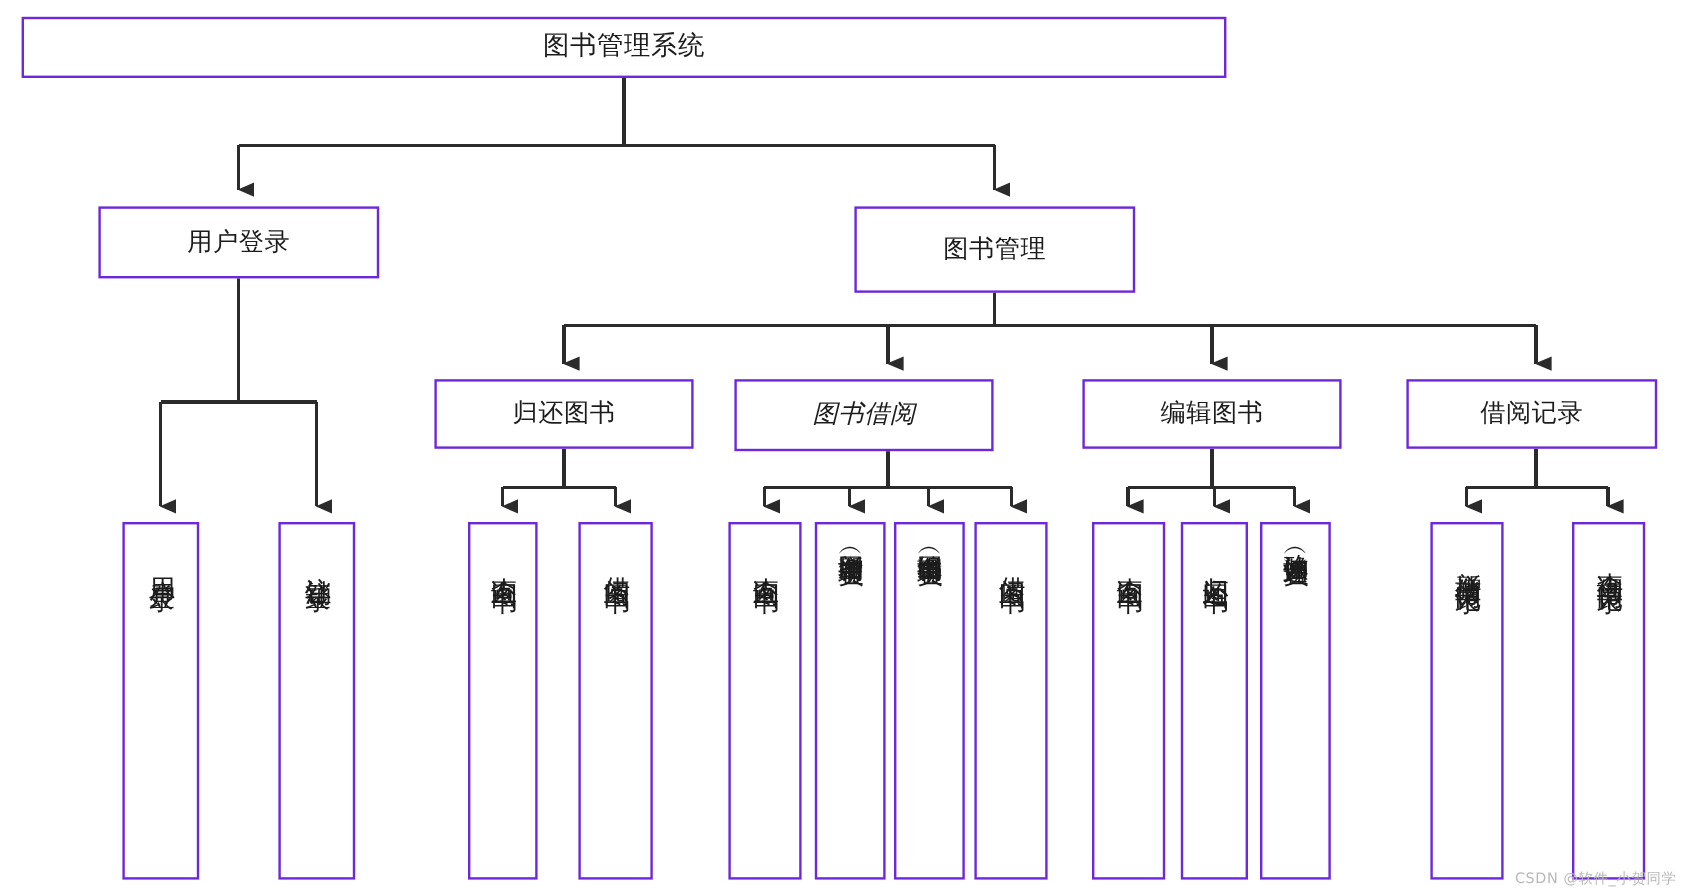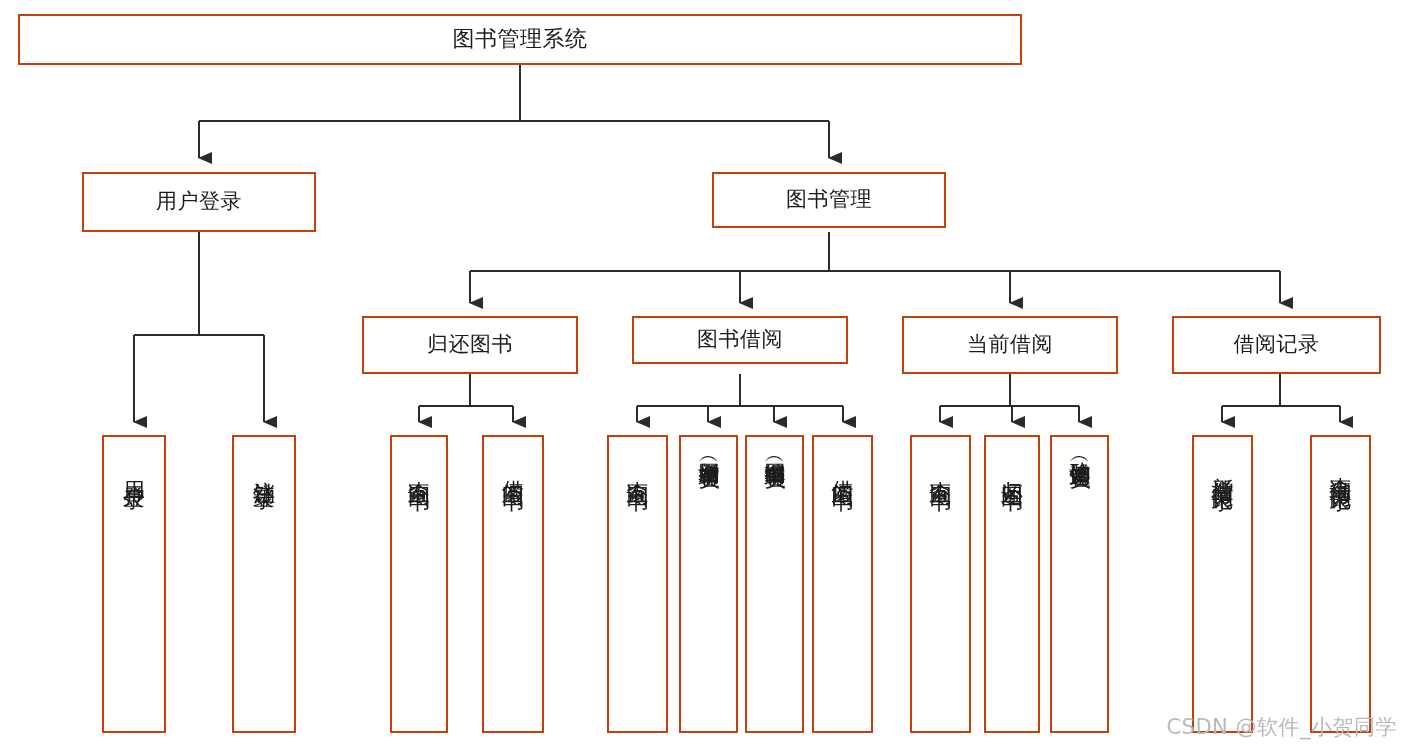--- a/index.html
+++ b/index.html
@@ -19,21 +19,21 @@
     position: absolute;
     left: 0;
     top: 0;
     width: 1405px;
     height: 747px;
     pointer-events: none;
   }
   .node {
     position: absolute;
     box-sizing: border-box;
-    border: 2px solid #c2410c;
+    border: 2px solid #6d28d9;
     background: #ffffff;
     display: flex;
     align-items: center;
     justify-content: center;
     color: #1c1c1c;
   }
   .node .label {
     display: block;
     text-align: center;
     letter-spacing: 0.5px;
@@ -60,21 +60,21 @@
     white-space: nowrap;
   }
   .node.vertical.tight .label {
     letter-spacing: 1px;
     font-size: 21px;
   }
   .watermark {
     position: absolute;
     right: 8px;
     bottom: 6px;
-    font-size: 21px;
+    font-size: 12px;
     color: #b9b9b9;
     white-space: nowrap;
     letter-spacing: 0.5px;
   }
 </style>
 </head>
 <body>
 
 <div id="canvas">
 
@@ -129,32 +129,32 @@
     </g>
   </svg>
 
   <div class="node horizontal root" style="left:18px; top:14px; width:1004px; height:51px;">
     <span class="label">图书管理系统</span>
   </div>
 
   <div class="node horizontal" style="left:82px; top:172px; width:234px; height:60px;">
     <span class="label">用户登录</span>
   </div>
-  <div class="node horizontal" style="left:712px; top:172px; width:234px; height:56px;">
+  <div class="node horizontal" style="left:712px; top:172px; width:234px; height:72px;">
     <span class="label">图书管理</span>
   </div>
 
   <div class="node horizontal" style="left:362px; top:316px; width:216px; height:58px;">
     <span class="label">归还图书</span>
   </div>
-  <div class="node horizontal" style="left:632px; top:316px; width:216px; height:48px;">
+  <div class="node horizontal" style="left:612px; top:316px; width:216px; height:60px;font-style:italic;">
     <span class="label">图书借阅</span>
   </div>
   <div class="node horizontal" style="left:902px; top:316px; width:216px; height:58px;">
-    <span class="label">当前借阅</span>
+    <span class="label">编辑图书</span>
   </div>
   <div class="node horizontal" style="left:1172px; top:316px; width:209px; height:58px;">
     <span class="label">借阅记录</span>
   </div>
 
   <div class="node vertical" style="left:102px; top:435px; width:64px; height:298px;">
     <span class="label">用户登录</span>
   </div>
   <div class="node vertical" style="left:232px; top:435px; width:64px; height:298px;">
     <span class="label">注销登录</span>

